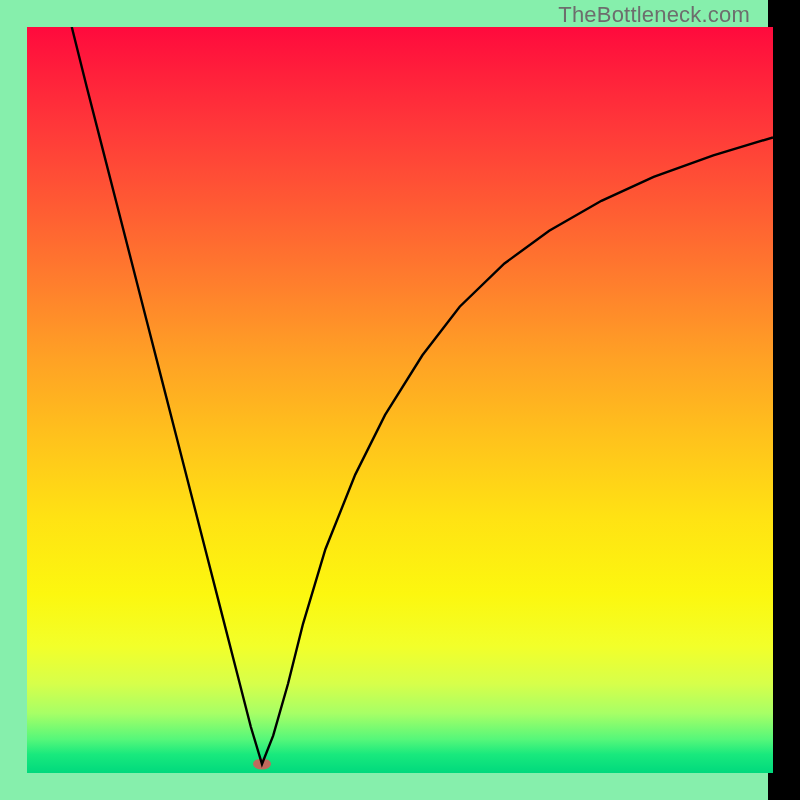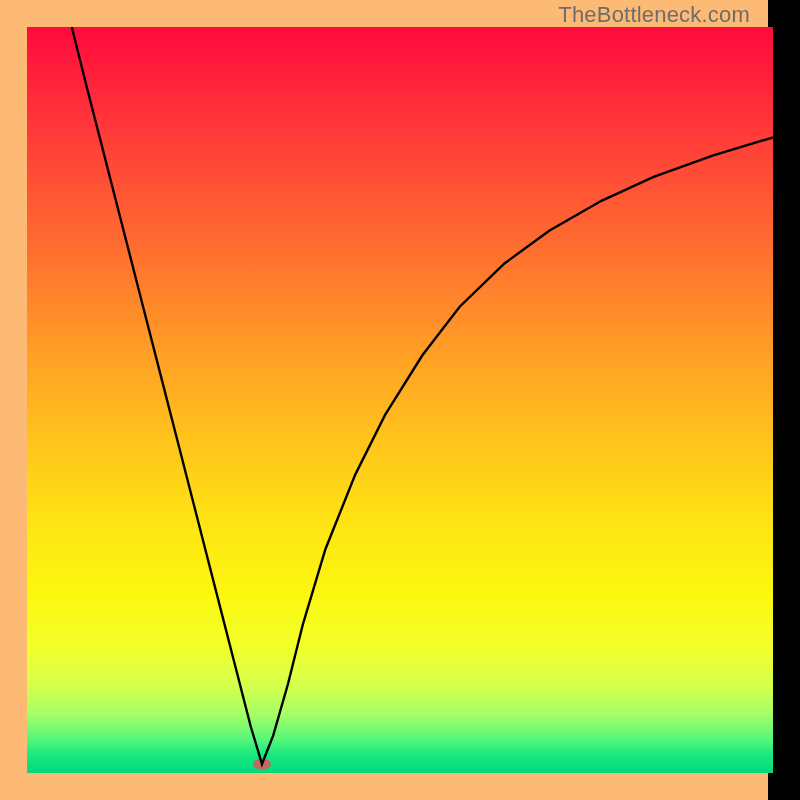--- a/index.html
+++ b/index.html
@@ -8,21 +8,21 @@
     width: 800px;
     height: 800px;
     background: #000;
     overflow: hidden;
     font-family: Arial, Helvetica, sans-serif;
   }
   .frame {
     position: relative;
     width: 768px;
     height: 800px;
-    background: #fdba74;
+    background: #86efac;
   }
   .watermark {
     position: absolute;
     top: 2px;
     right: 18px;
     color: #6d6d6d;
     font-size: 22px;
     font-weight: 400;
     letter-spacing: 0.2px;
     z-index: 3;

